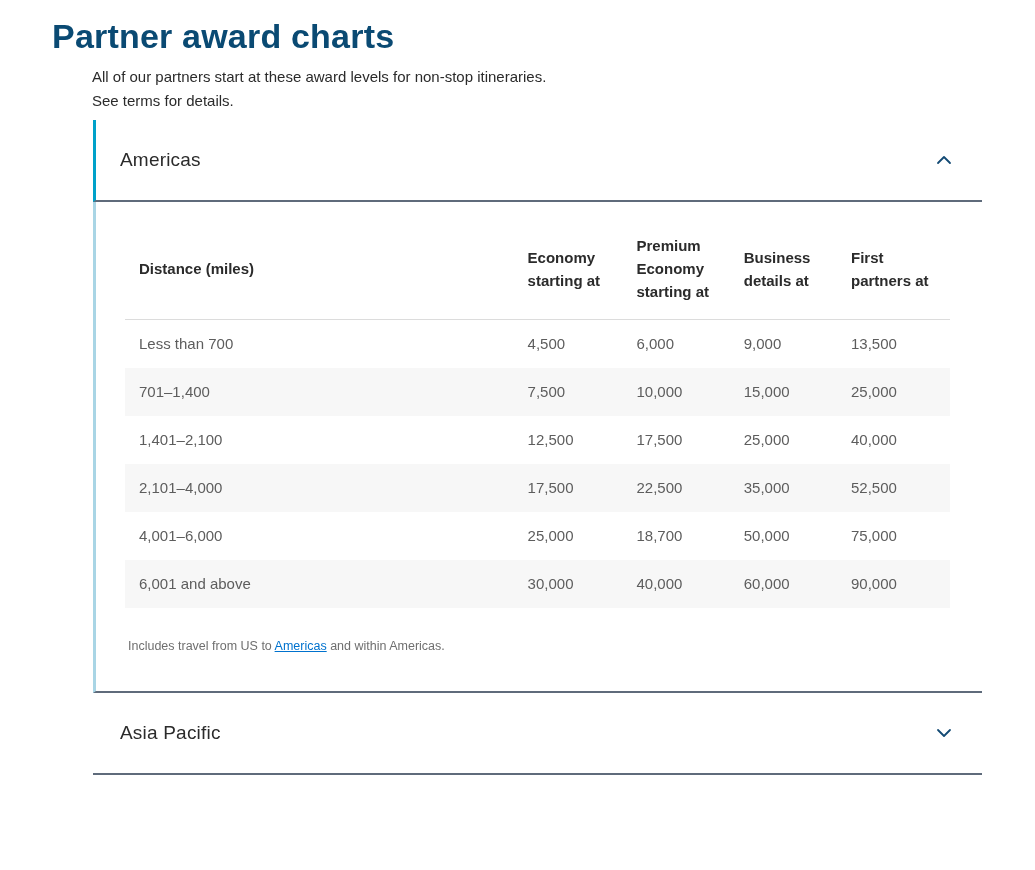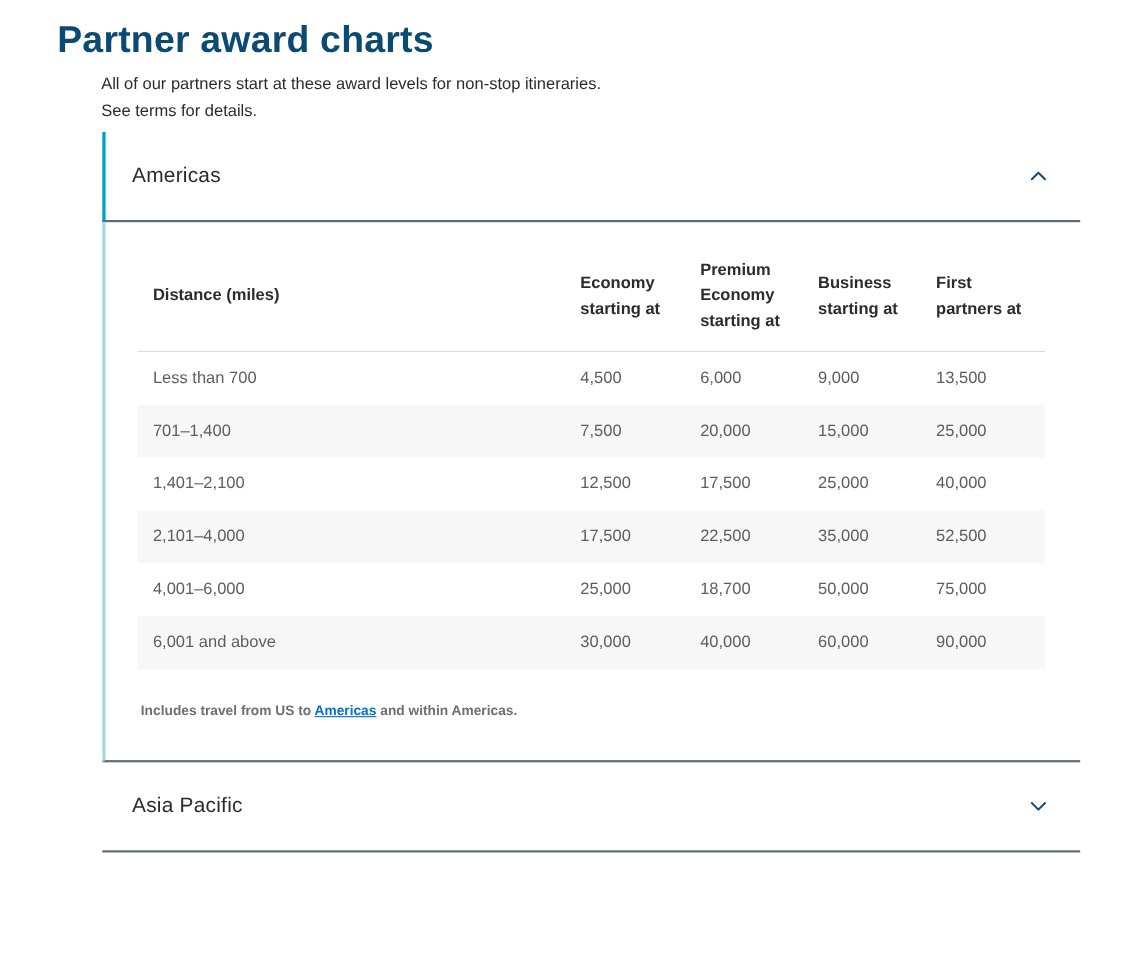--- a/index.html
+++ b/index.html
@@ -105,21 +105,20 @@
   table.award-table td.first-col { padding-left: 14px; }
   table.award-table tbody tr:nth-child(even) { background: #f7f7f7; }
 
   
   .footnote {
     margin-top: 30px;
     padding-left: 3px;
     font-size: 12.5px;
     line-height: 17px;
     color: #6f6f6f;
-    font-weight: bold;
   }
   .footnote a {
     color: #0072ce;
     text-decoration: underline;
     cursor: pointer;
   }
 </style>
 </head>
 <body>
 
@@ -151,36 +150,36 @@
               <col class="c-eco">
               <col class="c-pre">
               <col class="c-bus">
               <col class="c-fst">
           </colgroup>
           <thead>
             <tr>
               <th class="first-col">Distance (miles)</th>
               <th>Economy starting at</th>
               <th>Premium Economy starting at</th>
-              <th>Business starting at</th>
+              <th>Business details at</th>
               <th>First partners at</th>
             </tr>
           </thead>
           <tbody>
             <tr>
               <td class="first-col">Less than 700</td>
               <td>4,500</td>
               <td>6,000</td>
               <td>9,000</td>
               <td>13,500</td>
             </tr>
             <tr>
               <td class="first-col">701–1,400</td>
               <td>7,500</td>
-              <td>20,000</td>
+              <td>10,000</td>
               <td>15,000</td>
               <td>25,000</td>
             </tr>
             <tr>
               <td class="first-col">1,401–2,100</td>
               <td>12,500</td>
               <td>17,500</td>
               <td>25,000</td>
               <td>40,000</td>
             </tr>

